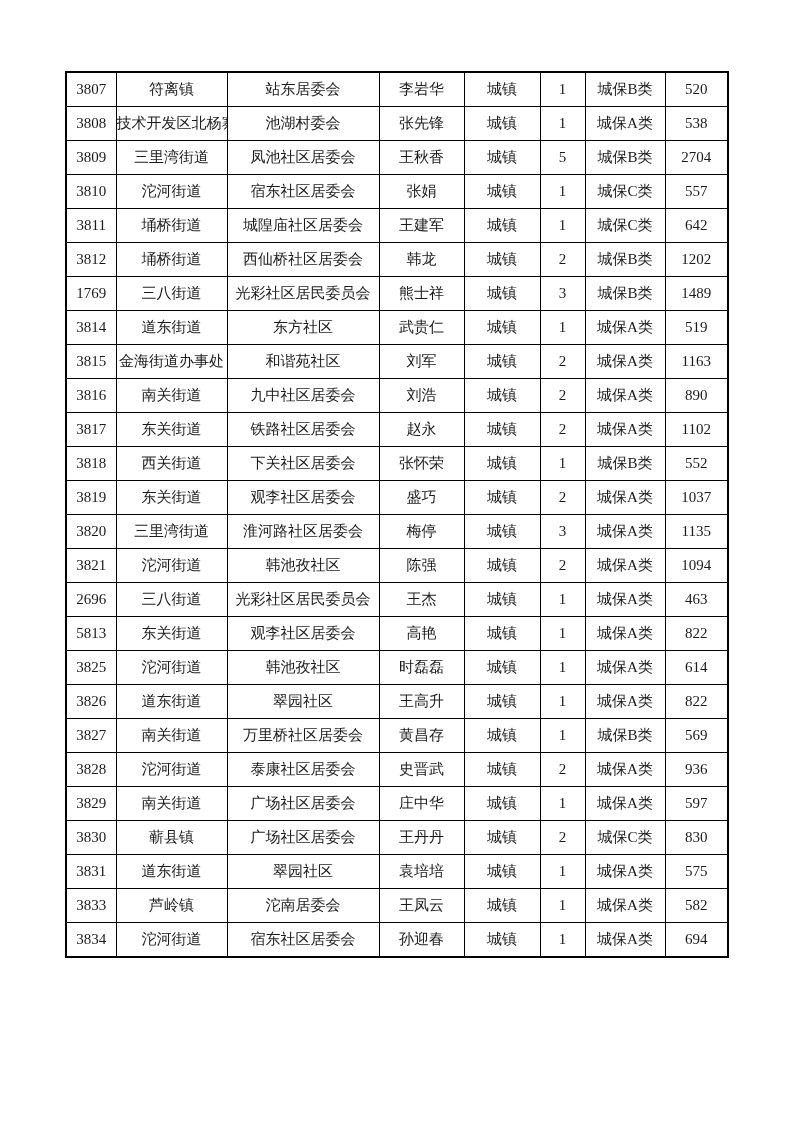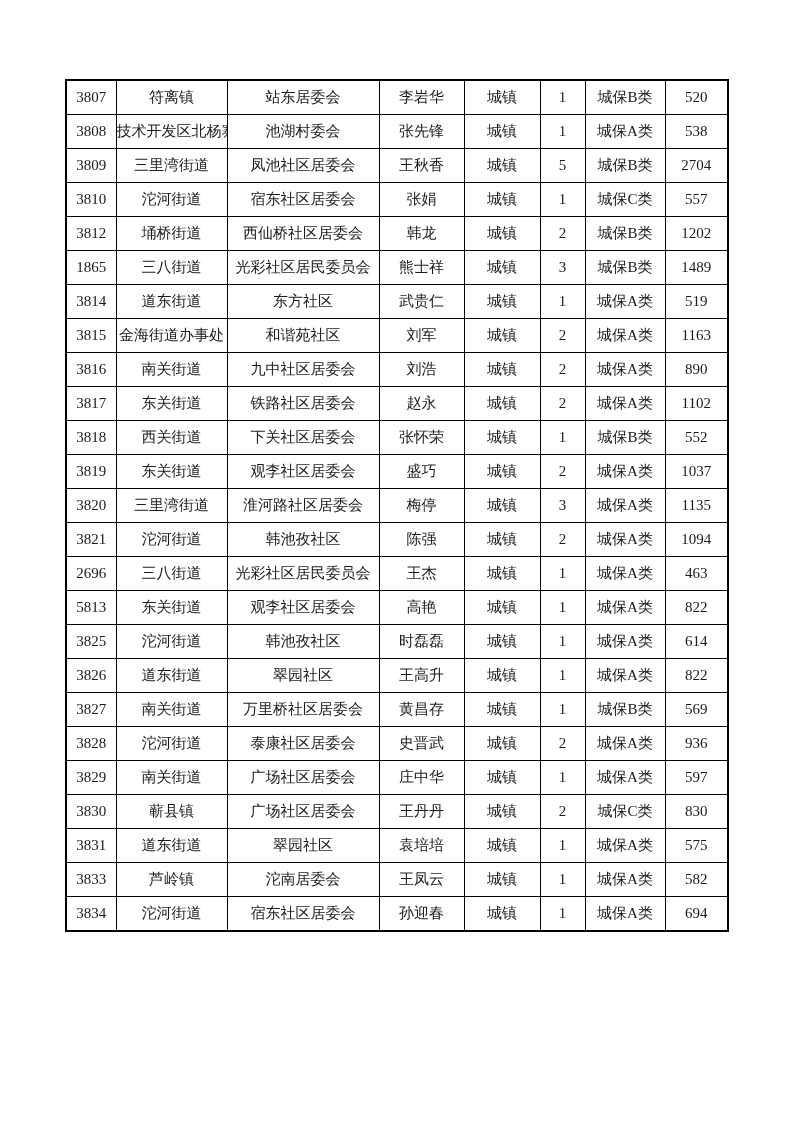--- a/index.html
+++ b/index.html
@@ -9,21 +9,21 @@
   }
   body {
     width: 794px;
     height: 1122px;
     position: relative;
     font-family: "Liberation Serif", "DejaVu Serif", serif;
   }
   .sheet-table {
     position: absolute;
     left: 65px;
-    top: 79px;
+    top: 71px;
     border-collapse: collapse;
     table-layout: fixed;
     width: 662px;
     border: 2px solid #000000;
   }
   .sheet-table td {
     border: 1px solid #000000;
     height: 33px;
     padding: 0;
     text-align: center;
@@ -84,31 +84,41 @@
         <td>3810</td>
         <td>沱河街道</td>
         <td>宿东社区居委会</td>
         <td>张娟</td>
         <td>城镇</td>
         <td>1</td>
         <td>城保C类</td>
         <td>557</td>
       </tr>
       <tr>
+        <td>3811</td>
+        <td>埇桥街道</td>
+        <td>城隍庙社区居委会</td>
+        <td>王建军</td>
+        <td>城镇</td>
+        <td>1</td>
+        <td>城保C类</td>
+        <td>642</td>
+      </tr>
+      <tr>
         <td>3812</td>
         <td>埇桥街道</td>
         <td>西仙桥社区居委会</td>
         <td>韩龙</td>
         <td>城镇</td>
         <td>2</td>
         <td>城保B类</td>
         <td>1202</td>
       </tr>
       <tr>
-        <td>1865</td>
+        <td>1769</td>
         <td>三八街道</td>
         <td>光彩社区居民委员会</td>
         <td>熊士祥</td>
         <td>城镇</td>
         <td>3</td>
         <td>城保B类</td>
         <td>1489</td>
       </tr>
       <tr>
         <td>3814</td>

